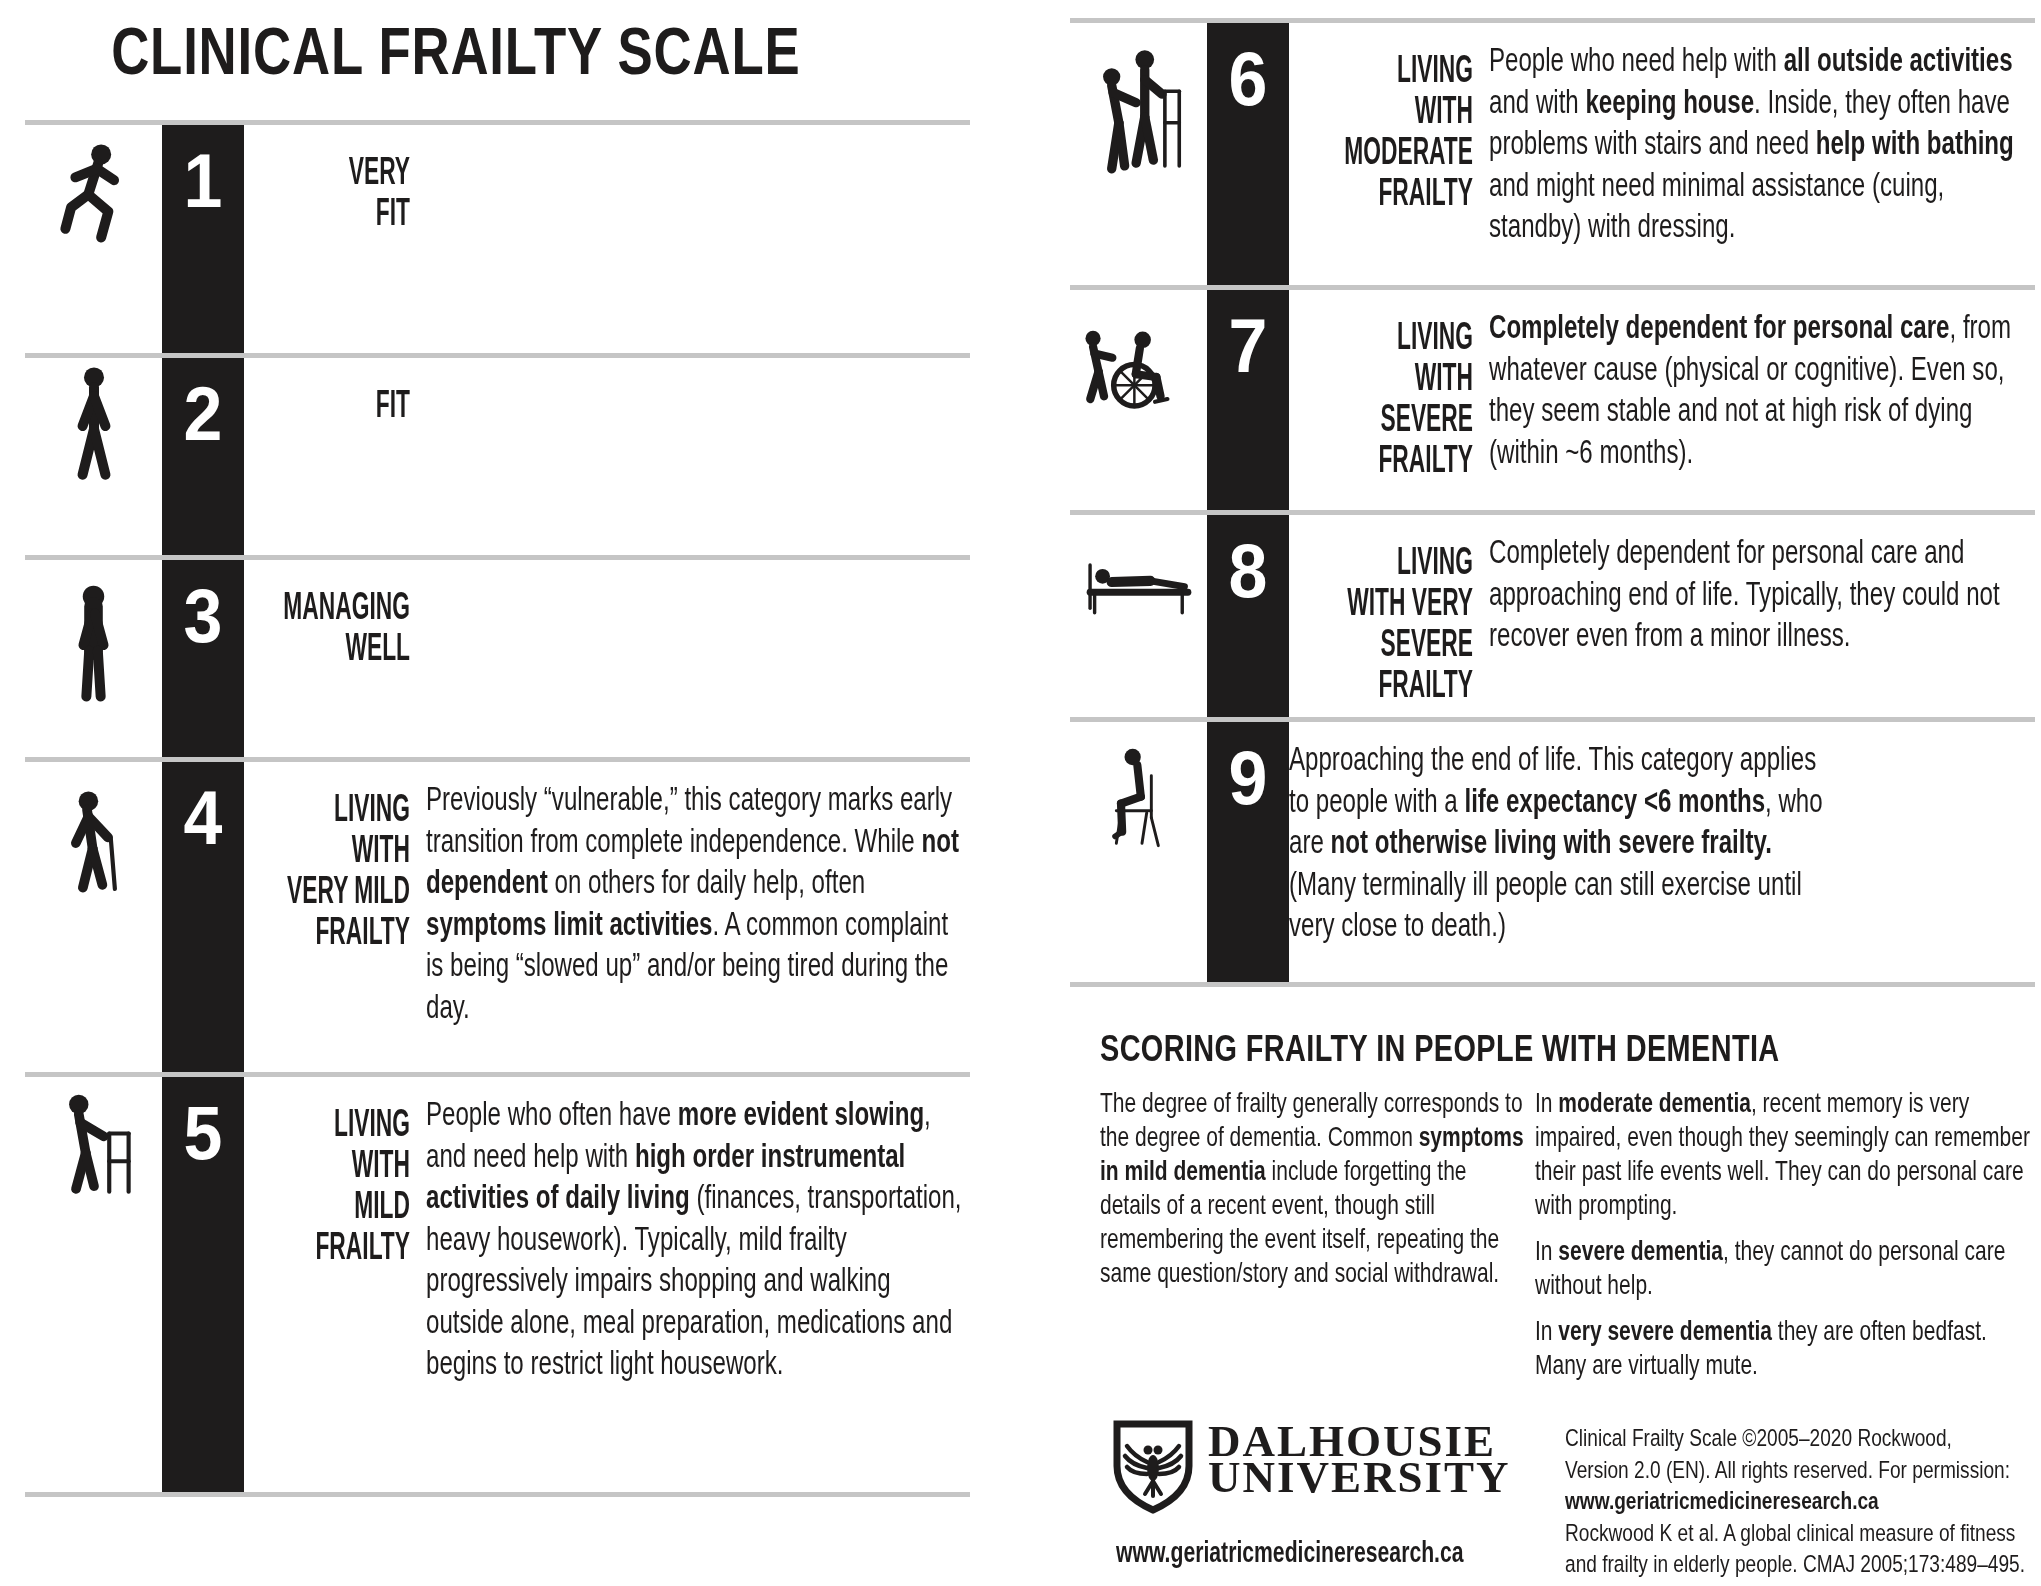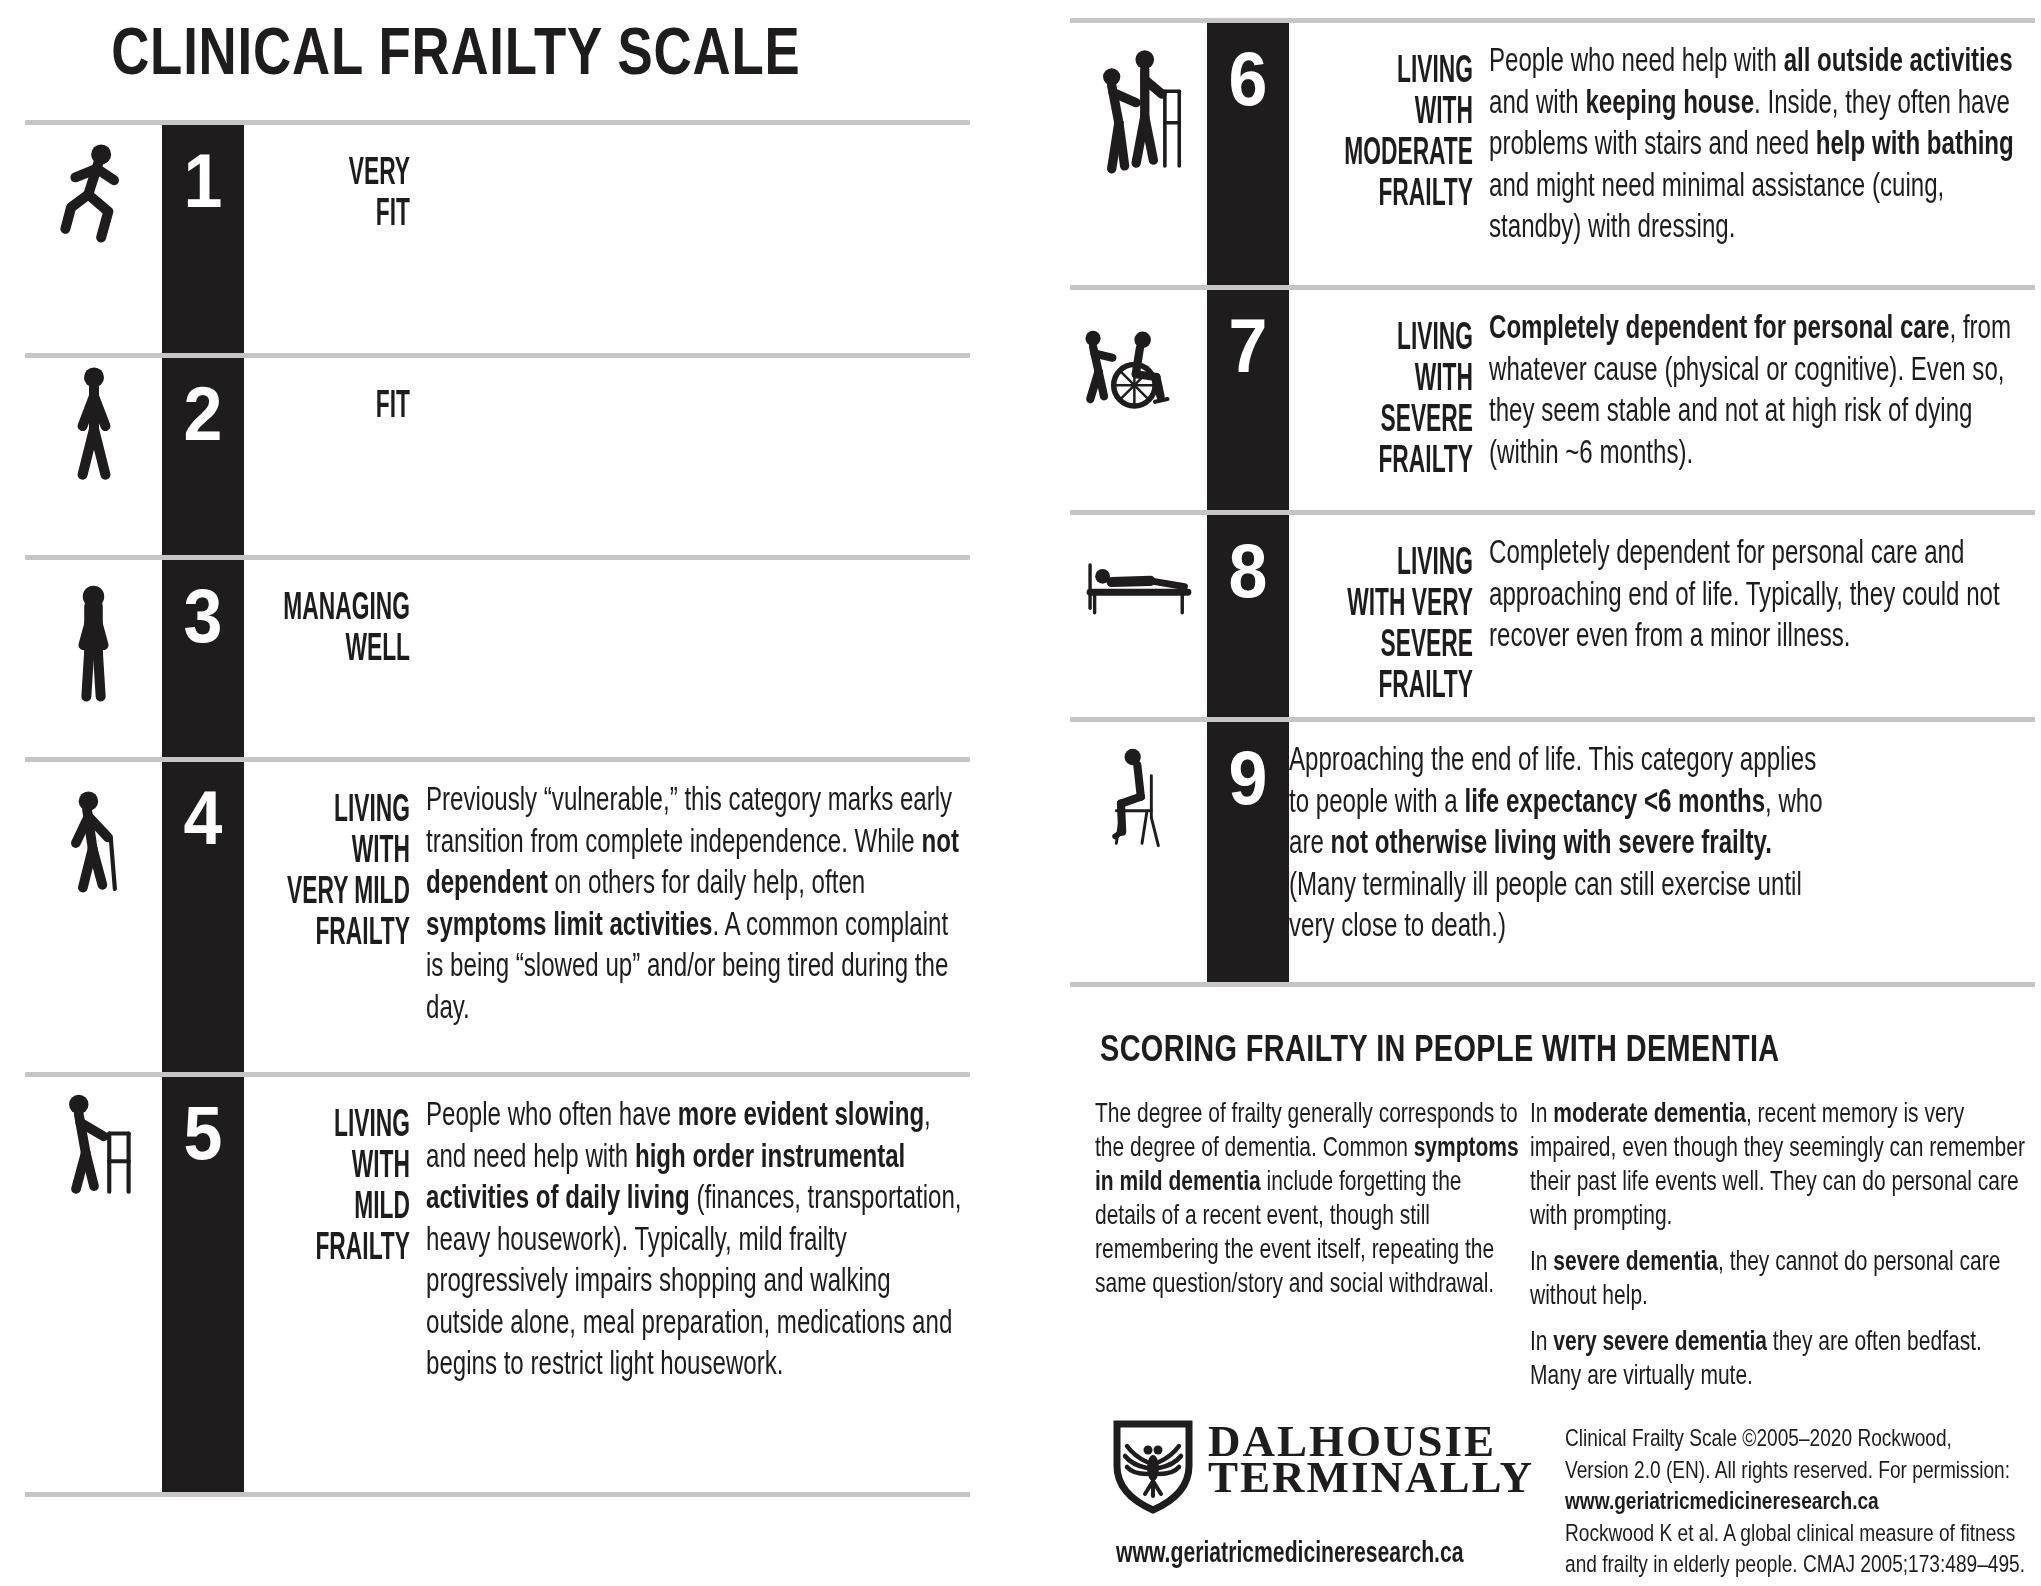--- a/index.html
+++ b/index.html
@@ -24,21 +24,21 @@
         font-size:38px;line-height:41px;transform:scaleX(0.6);transform-origin:100% 0;white-space:pre-line;}
   .cell-desc{flex:1;padding-top:16px;}
   .desc-in{width:745px;font-size:33px;line-height:41.5px;transform:scaleX(0.73);transform-origin:0 0;}
   .ic{stroke:var(--ink,#1e1c1c);fill:none;stroke-linecap:round;stroke-linejoin:round;}
   .ic .fill{fill:var(--ink,#1e1c1c);stroke:none;}
   .mt18{margin-top:18px;}.mt8{margin-top:8px;}.mt25{margin-top:25px;}.mt28{margin-top:28px;}
   .mt15{margin-top:15px;}.mt40{margin-top:40px;}.mt34{margin-top:34px;}.mt23{margin-top:23px;}
   .scoring{position:absolute;left:1100px;top:1028px;width:935px;}
   .score-head{font-size:37px;font-weight:bold;white-space:nowrap;transform:scaleX(0.78);
         transform-origin:0 0;letter-spacing:0.5px;}
-  .score-cols{display:flex;margin-top:26px;justify-content:flex-end;}
+  .score-cols{display:flex;margin-top:16px;}
   .score-col-l{width:430px;flex:none;}
   .score-col-r{width:505px;flex:none;margin-left:5px;}
   .score-text{font-size:28px;line-height:34px;transform:scaleX(0.75);transform-origin:0 0;}
   .score-col-l .score-text{width:573px;}
   .score-col-r .score-text{width:667px;}
   .score-text p{margin:0 0 12px 0;}
   .crest{position:absolute;left:1112px;top:1420px;}
   .wordmark{position:absolute;left:1208px;top:1423px;font-family:"Liberation Serif",serif;
         font-weight:bold;font-size:45px;line-height:36px;letter-spacing:2px;white-space:pre-line;}
   .site-url{position:absolute;left:1116px;top:1536px;width:520px;font-size:29px;font-weight:bold;
@@ -328,21 +328,21 @@
         <path d="M47 48 Q62 45 69 36"></path>
         <path d="M47 54 Q61 54 67 47"></path>
     </g>
     <g stroke="#1e1c1c" stroke-width="4" fill="none" stroke-linecap="round">
       <path d="M41 61 L41 76"></path>
         <path d="M41 61 L33 74"></path>
         <path d="M41 61 L49 74"></path>
     </g>
   </svg>
   <div class="wordmark">DALHOUSIE
-TERMINALLY</div>
+UNIVERSITY</div>
   <div class="site-url">www.geriatricmedicineresearch.ca</div>
   <div class="citation">
     <div>Clinical Frailty Scale ©2005–2020 Rockwood,</div>
     <div>Version 2.0 (EN). All rights reserved. For permission:</div>
     <div><b>www.geriatricmedicineresearch.ca</b></div>
     <div>Rockwood K et al. A global clinical measure of fitness</div>
     <div>and frailty in elderly people. CMAJ 2005;173:489–495.</div>
   </div>
 
 </div>

